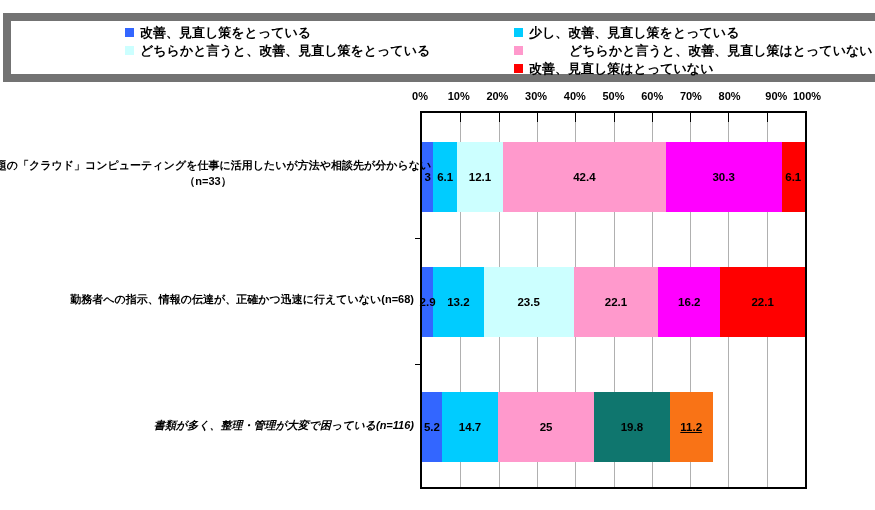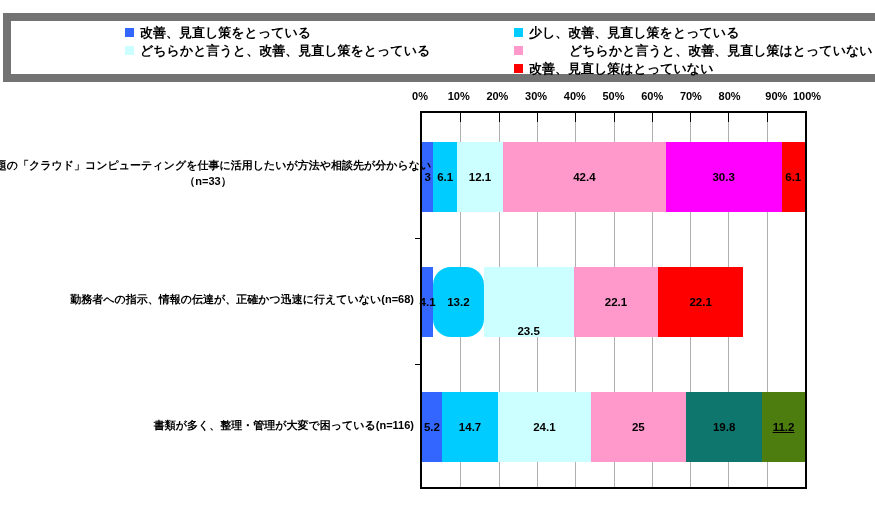--- a/index.html
+++ b/index.html
@@ -107,61 +107,61 @@
         </div>
         <div class="bar-segment" style="width: 30.3%; background: rgb(255, 0, 255);">
           <span class="segment-value">30.3</span>
         </div>
         <div class="bar-segment" style="width: 6.1%; background: rgb(255, 0, 0);">
           <span class="segment-value">6.1</span>
         </div>
       </div>
       <div class="bar-row" style="top: 154px; height: 70px;">
         <div class="bar-segment" style="width: 2.9%; background: rgb(51, 102, 255);">
-          <span class="segment-value">4.1</span>
+          <span class="segment-value">2.9</span>
         </div>
-        <div class="bar-segment" style="width: 13.2%; background: rgb(0, 204, 255); border-radius: 18px;">
+        <div class="bar-segment" style="width: 13.2%; background: rgb(0, 204, 255);">
           <span class="segment-value">13.2</span>
         </div>
-        <div class="bar-segment" style="width: 23.5%; background: rgb(204, 255, 255); align-items: flex-end;">
+        <div class="bar-segment" style="width: 23.5%; background: rgb(204, 255, 255);">
           <span class="segment-value">23.5</span>
         </div>
         <div class="bar-segment" style="width: 22.1%; background: rgb(255, 153, 204);">
           <span class="segment-value">22.1</span>
+        </div>
+        <div class="bar-segment" style="width: 16.2%; background: rgb(255, 0, 255);">
+          <span class="segment-value">16.2</span>
         </div>
         <div class="bar-segment" style="width: 22.1%; background: rgb(255, 0, 0);">
           <span class="segment-value">22.1</span>
         </div>
       </div>
       <div class="bar-row" style="top: 279px; height: 70px;">
         <div class="bar-segment" style="width: 5.2%; background: rgb(51, 102, 255);">
           <span class="segment-value">5.2</span>
         </div>
         <div class="bar-segment" style="width: 14.7%; background: rgb(0, 204, 255);">
           <span class="segment-value">14.7</span>
         </div>
-        <div class="bar-segment" style="width: 24.1%; background: rgb(204, 255, 255);">
-          <span class="segment-value">24.1</span>
-        </div>
         <div class="bar-segment" style="width: 25%; background: rgb(255, 153, 204);">
           <span class="segment-value">25</span>
         </div>
         <div class="bar-segment" style="width: 19.8%; background: #0f766e;">
           <span class="segment-value">19.8</span>
         </div>
-        <div class="bar-segment" style="width: 11.2%; background: #4d7c0f; text-decoration: underline;">
+        <div class="bar-segment" style="width: 11.2%; background: #f97316; text-decoration: underline;">
           <span class="segment-value">11.2</span>
         </div>
       </div>
     </div>
   <div id="category-labels">
       <div class="category-label multi" style="top: 111px;">
         <div>話題の「クラウド」コンピューティングを仕事に活用したいが方法や相談先が分からない</div>
         <div>（n=33）</div>
       </div>
       <div class="category-label single" style="top: 237px;">
         <div>勤務者への指示、情報の伝達が、正確かつ迅速に行えていない(n=68)</div>
       </div>
-      <div class="category-label single" style="top: 363px;">
+      <div class="category-label single" style="top: 363px; font-style: italic;">
         <div>書類が多く、整理・管理が大変で困っている(n=116)</div>
       </div>
     </div>
 </div>
 
 </body></html>

